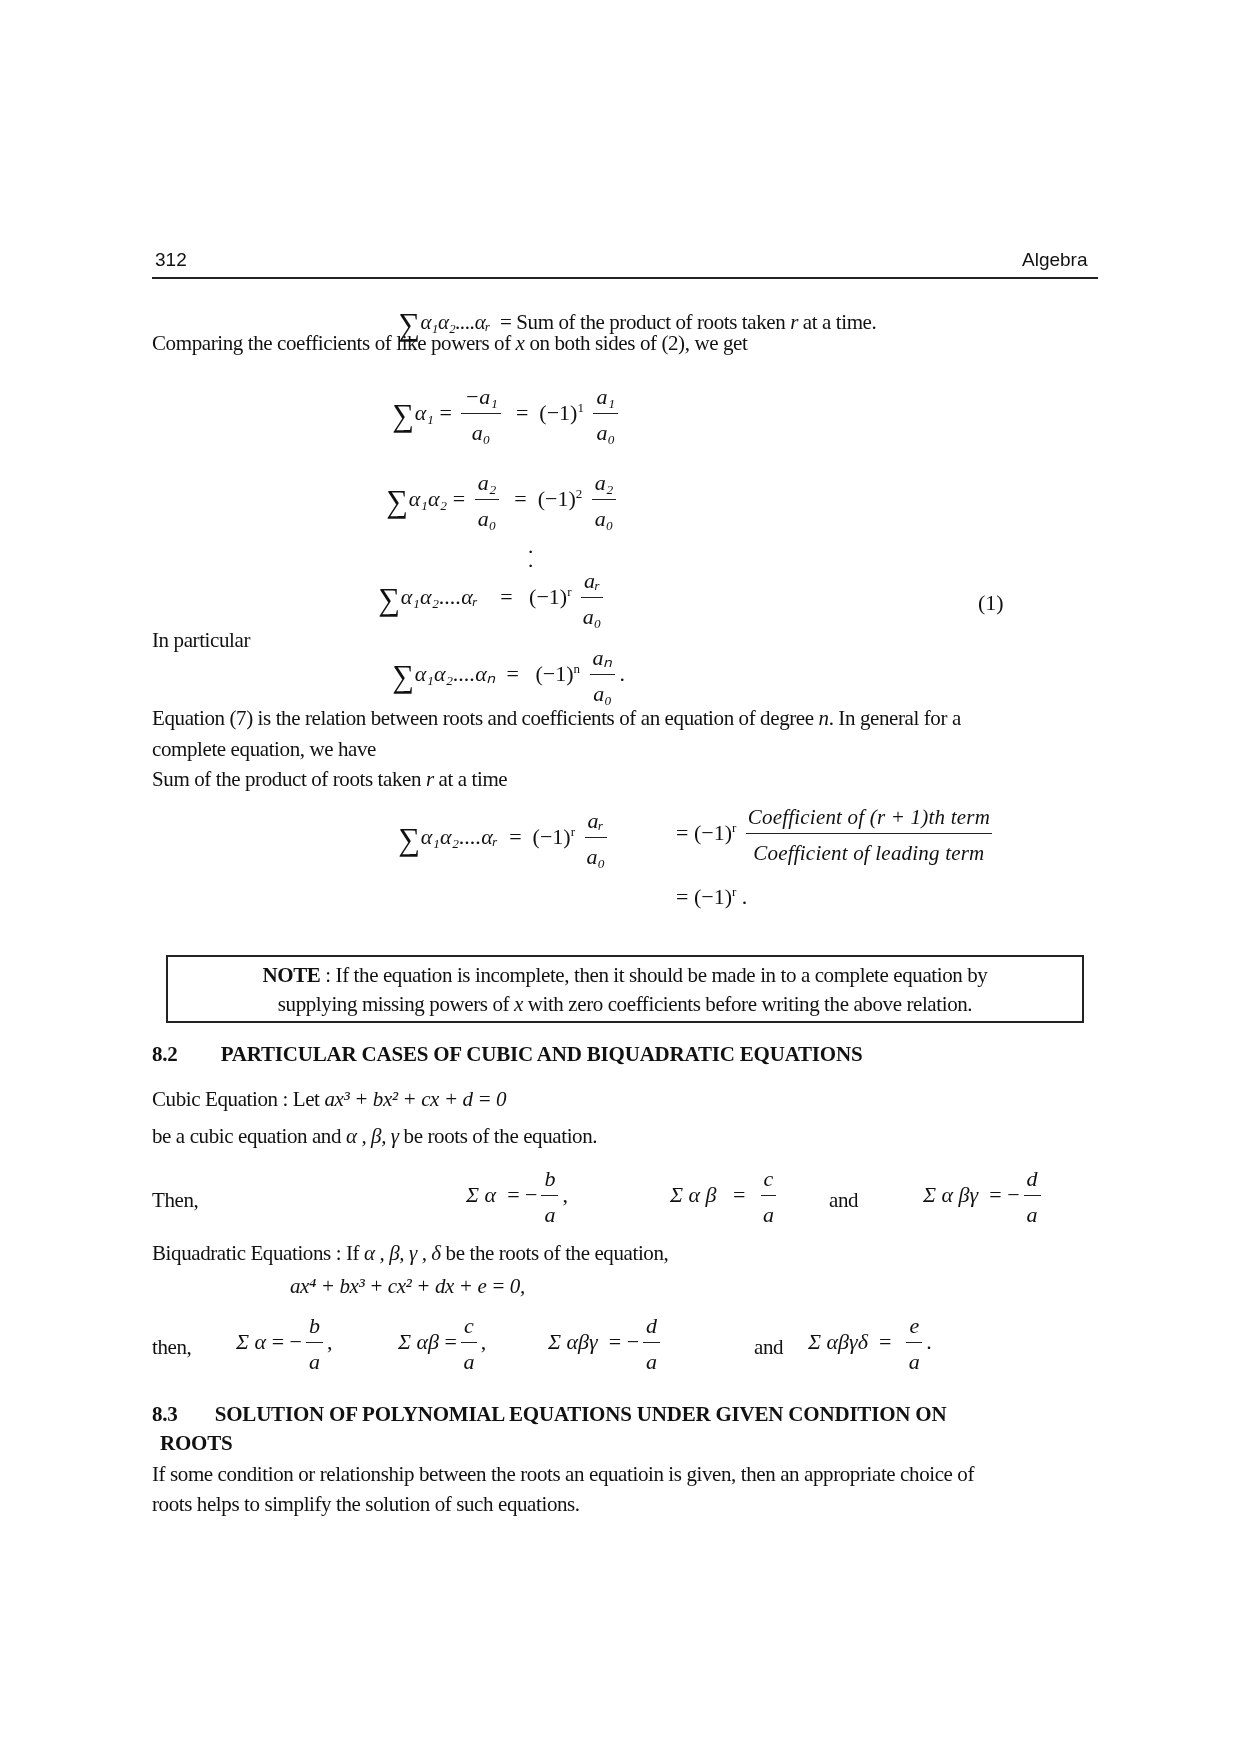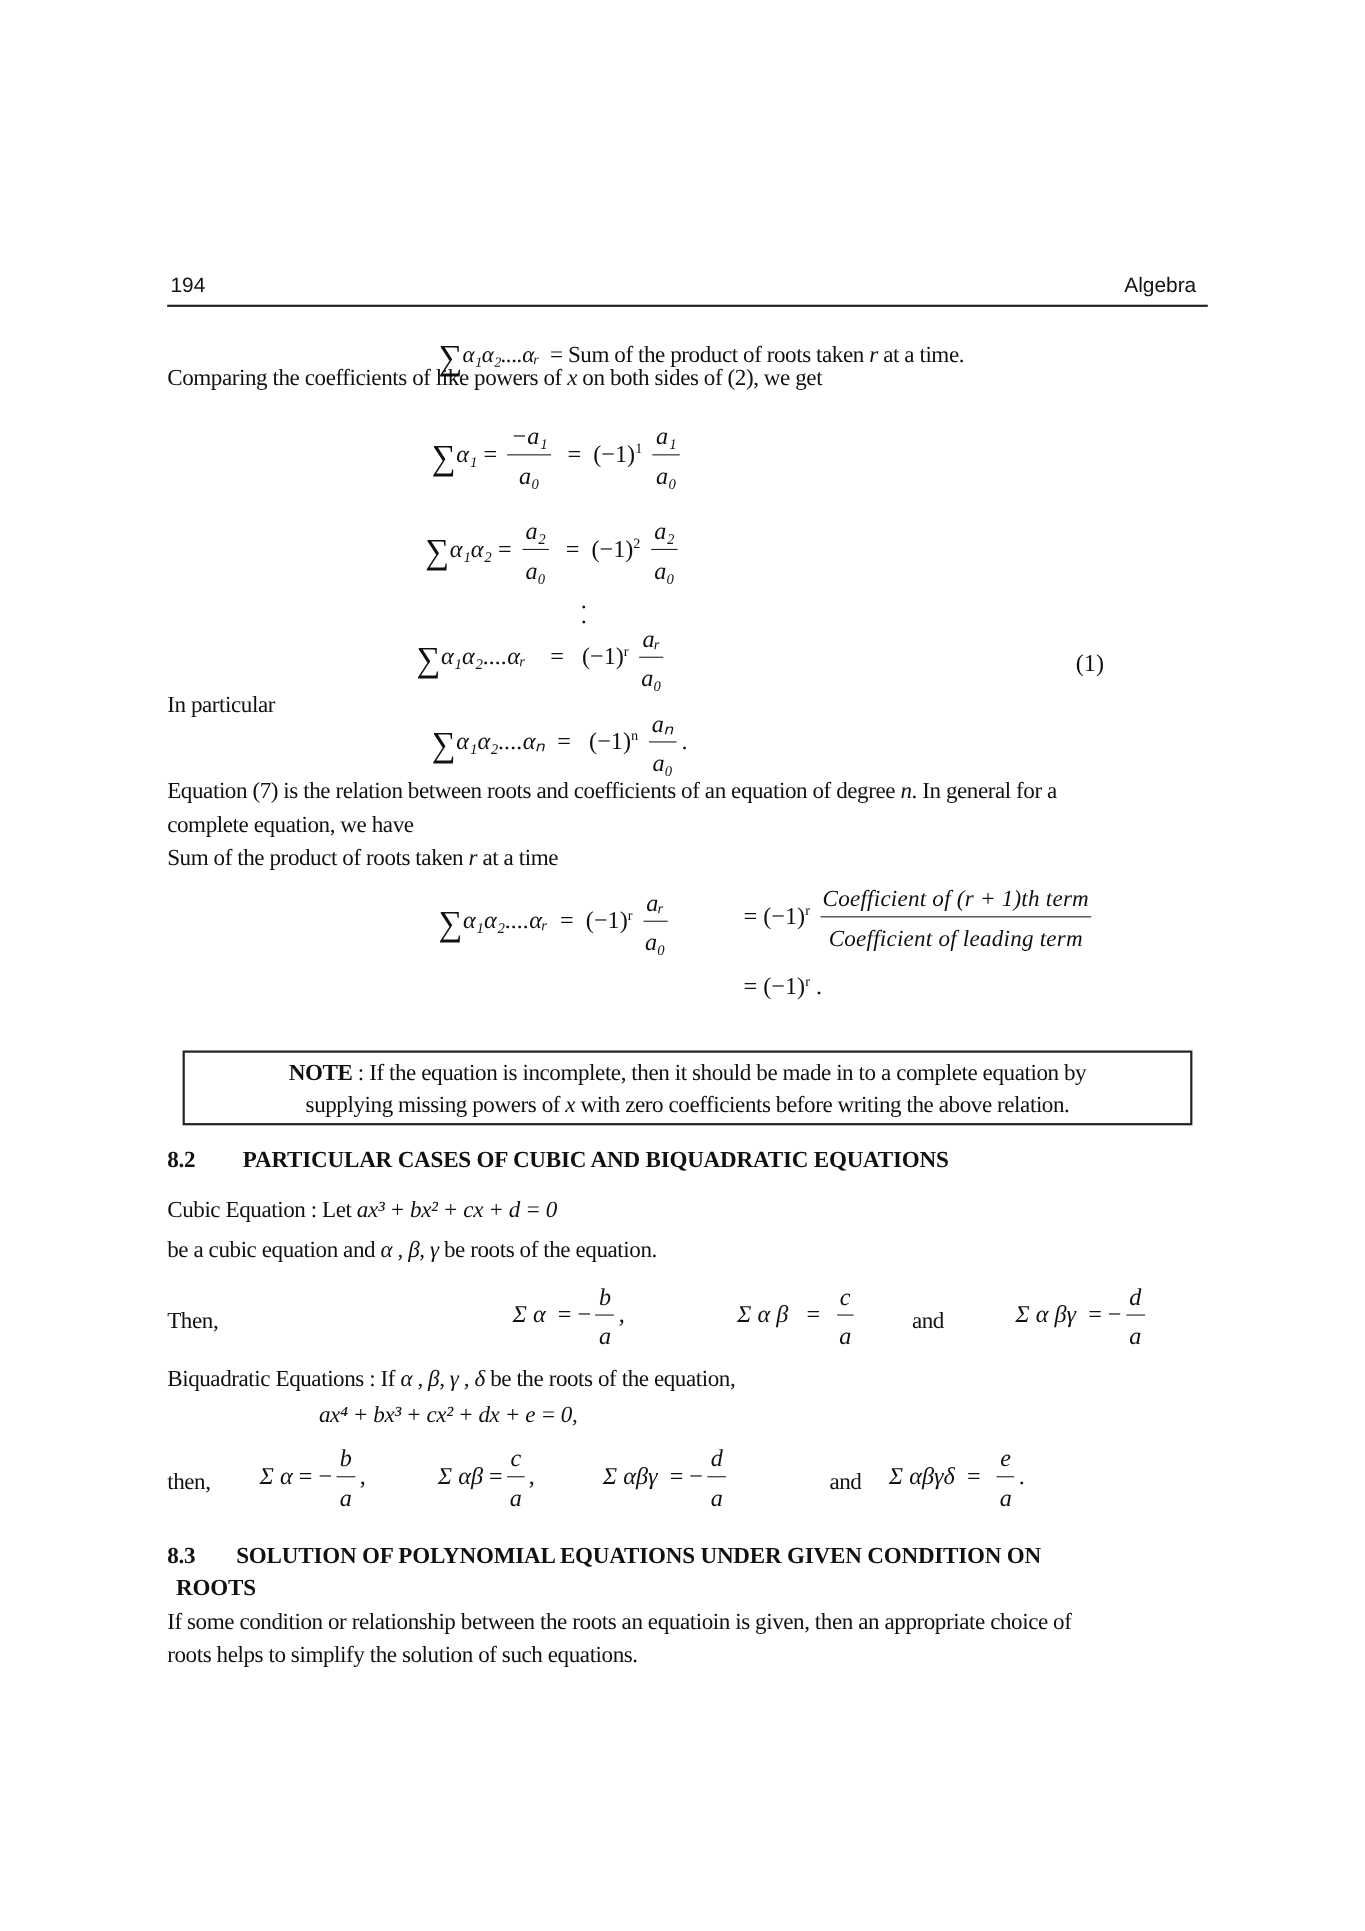--- a/index.html
+++ b/index.html
@@ -18,21 +18,21 @@
   .frac.wide .num, .frac.wide .den { padding-left: 2px; padding-right: 2px; }
   .eq { font-size: 22px; text-align: right; }
   .note { position: absolute; left: 166px; top: 955px; width: 914px; height: 64px; border: 2px solid #222; }
   .note-line { position: absolute; width: 100%; text-align: center; font-size: 21px; letter-spacing: -0.4px; }
   .sec { font-weight: bold; font-size: 21px; letter-spacing: -0.2px; }
   .coeff { font-style: italic; font-size: 21px; letter-spacing: 0.2px; }
 </style>
 </head>
 <body>
 
-<div class="abs hdr" style="left:155px; top:249px;">194</div>
+<div class="abs hdr" style="left:155px; top:249px;">312</div>
 <div class="abs hdr" style="left:1022px; top:249px;">Algebra</div>
 <div class="rule"></div>
 
 <div class="abs txt" style="left:398px; top:308px;">
   <span class="sigma">∑</span><span class="it">α₁α₂....αᵣ</span>&nbsp;
   <span>= Sum of the product of roots taken</span>
   <i>r</i>
   <span>at a time.</span>
 </div>
 

